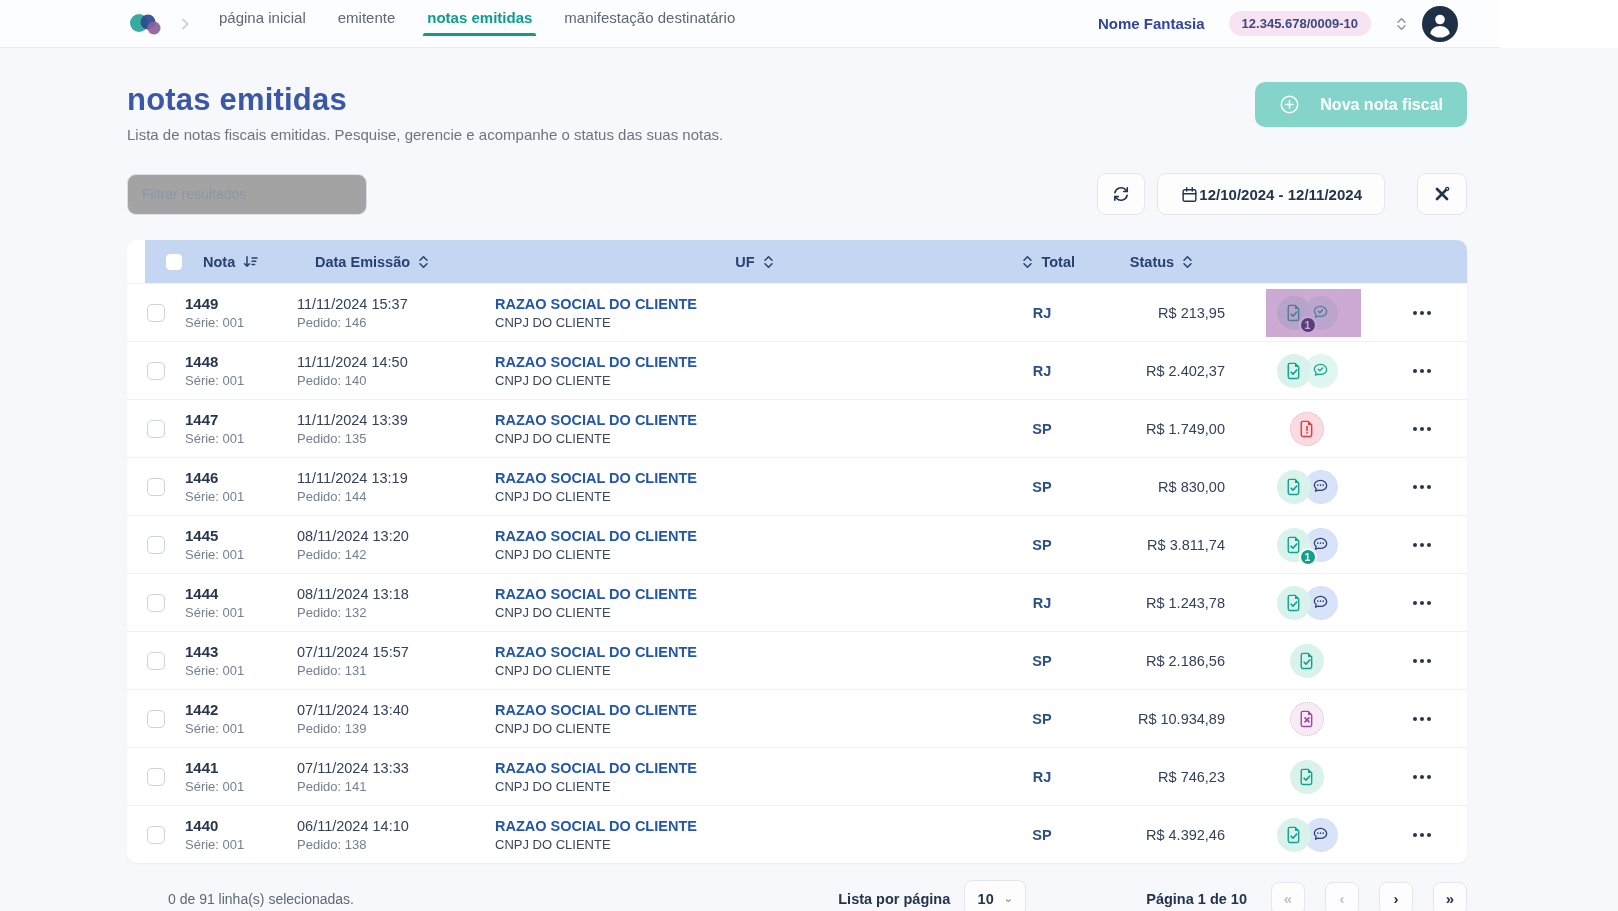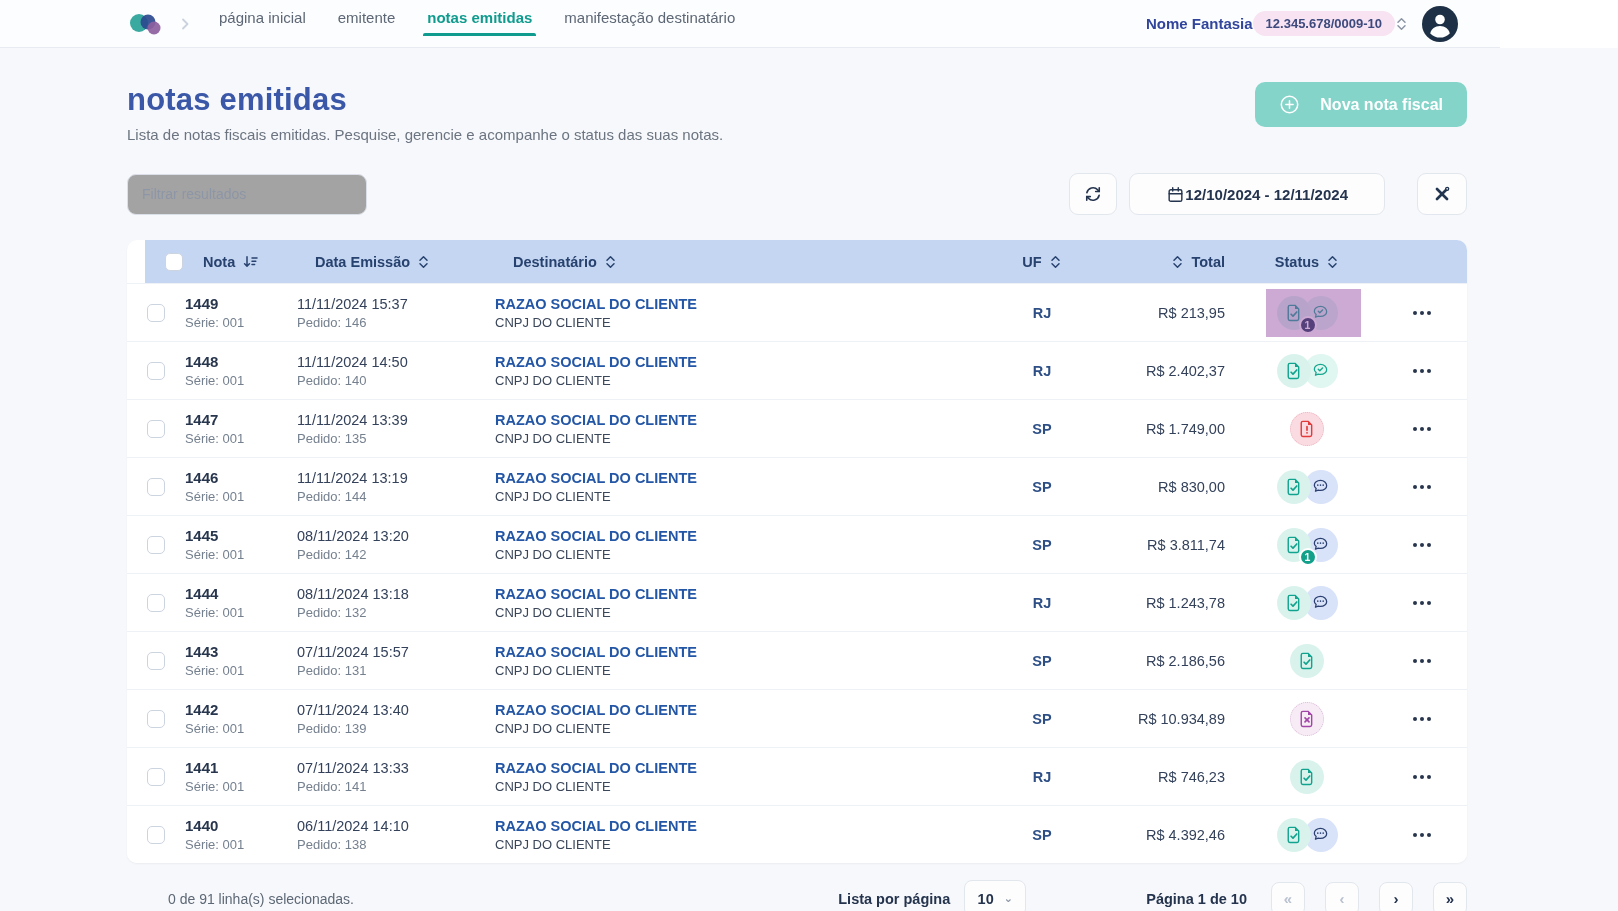--- a/index.html
+++ b/index.html
@@ -21,21 +21,21 @@
   .nav { display:flex; height:48px; gap:32px; }
   .nav-tab {
     position:relative; display:flex; align-items:center; height:36px;
     font-size:15px; color:#5d6775; cursor:pointer; font-weight:500; white-space:nowrap;
   }
   .nav-tab.active { color:#0f9b8e; font-weight:700; }
   .nav-tab.active::after {
     content:""; position:absolute; left:-4px; right:-4px; bottom:0; height:3px;
     background:#0f9b8e; border-radius:2px 2px 0 0;
   }
-  .account { margin-left:auto; display:flex; align-items:center; gap:0; }
+  .account { margin-left:auto; display:flex; align-items:center; gap:24px; }
   .account-name { font-size:15px; font-weight:700; color:#31459c; }
   .cnpj-badge {
     background:#f7e3f2; color:#3c4a7e; font-size:13px; font-weight:600;
     padding:5px 13px; border-radius:999px; white-space:nowrap;
   }
   .mini-updown { color:#8b95a5; display:flex; }
   .avatar {
     width:36px; height:36px; border-radius:50%; background:#1d3045; margin-left:14px;
     display:flex; align-items:center; justify-content:center; cursor:pointer;
   }
@@ -56,21 +56,21 @@
     width:240px; height:41px; border:1px solid #dbe0e8; border-radius:9px;
     background:#a3a3a3; padding:0 14px; font-size:14px; color:#2b3a55; font-family:inherit; outline:none;
   }
   .filter-input::placeholder { color:#8d96a6; }
   .filter-right { margin-left:auto; display:flex; align-items:center; }
   .icon-btn {
     height:42px; background:#fdfdfe; border:1px solid #e2e7ee; border-radius:9px;
     display:flex; align-items:center; justify-content:center; cursor:pointer; color:#25344e;
   }
   .refresh-btn { width:48px; }
-  .date-btn { margin-left:12px; padding:0 36px; gap:0; font-size:15px; font-weight:600; color:#25344e; font-family:inherit; }
+  .date-btn { margin-left:12px; padding:0 22px; gap:0; font-size:15px; font-weight:600; color:#25344e; font-family:inherit; }
   .tools-btn { width:50px; margin-left:32px; }
 
   
   .table-card {
     margin-top:25px; background:#ffffff; border-radius:10px; overflow:hidden;
     box-shadow:0 1px 2px rgba(30,45,70,.06);
   }
   .tr, .thead {
     display:grid;
     grid-template-columns:58px 112px 198px 1fr 90px 150px 140px 90px;
@@ -253,28 +253,20 @@
         </span>
       </div>
       <div class="th">
         <span>Data Emissão</span>
         <span class="sort-icon">
           <svg width="13" height="16" viewBox="0 0 13 16">
               <path d="M3 6.2 6.5 2.8 10 6.2M3 9.8 6.5 13.2 10 9.8" fill="none" stroke="#27426e" stroke-width="1.5" stroke-linecap="round" stroke-linejoin="round"></path>
             </svg>
         </span>
       </div>
-      <div class="th">
-        <span>Destinatário</span>
-        <span class="sort-icon">
-          <svg width="13" height="16" viewBox="0 0 13 16">
-              <path d="M3 6.2 6.5 2.8 10 6.2M3 9.8 6.5 13.2 10 9.8" fill="none" stroke="#27426e" stroke-width="1.5" stroke-linecap="round" stroke-linejoin="round"></path>
-            </svg>
-        </span>
-      </div>
       <div class="th th-uf">
         <span>UF</span>
         <span class="sort-icon">
           <svg width="13" height="16" viewBox="0 0 13 16">
               <path d="M3 6.2 6.5 2.8 10 6.2M3 9.8 6.5 13.2 10 9.8" fill="none" stroke="#27426e" stroke-width="1.5" stroke-linecap="round" stroke-linejoin="round"></path>
             </svg>
         </span>
       </div>
       <div class="th th-total">
         <span class="sort-icon">

